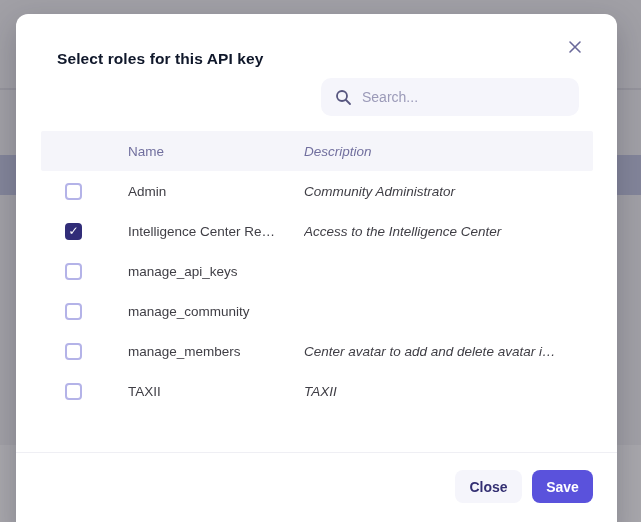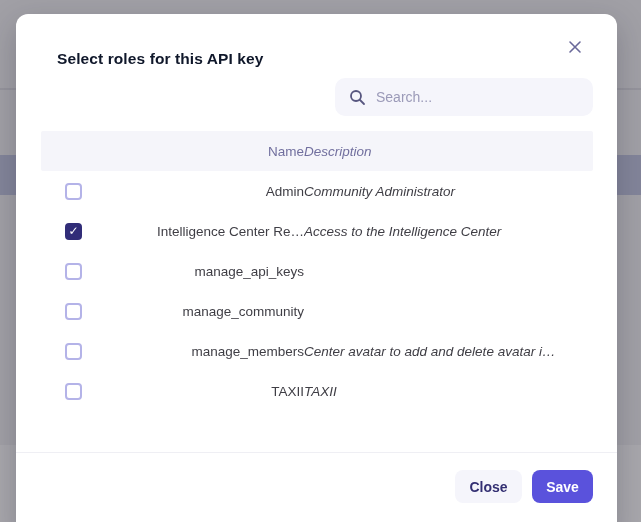--- a/index.html
+++ b/index.html
@@ -31,21 +31,21 @@
   }
   .close-btn {
     position: absolute; left: 549px; top: 23px;
     width: 20px; height: 20px;
     display: flex; align-items: center; justify-content: center;
     cursor: pointer; background: none; border: none;
   }
 
   
   .search-box {
-    position: absolute; left: 319px; top: 64px;
+    position: absolute; left: 305px; top: 64px;
     width: 258px; height: 38px;
     background: #f5f5fb; border-radius: 10px;
     display: flex; align-items: center;
     padding: 0 12px 0 14px;
   }
   .search-box .icon { display: flex; align-items: center; margin-right: 10px; }
   .search-input {
     border: none; outline: none; background: transparent;
     font-family: "Liberation Sans", "DejaVu Sans", sans-serif;
     font-size: 14px; color: #3f3e45; width: 190px;
@@ -57,21 +57,21 @@
   .thead {
     height: 40px; background: #f5f5fa; border-radius: 2px;
     display: flex; align-items: center;
     font-size: 13.5px; color: #716f9e;
   }
   .row {
     height: 40px; display: flex; align-items: center;
     font-size: 13.5px; color: #3f3e45;
   }
   .col-check { width: 87px; padding-left: 24px; flex: 0 0 auto; }
-  .col-name  { width: 176px; flex: 0 0 auto; white-space: nowrap; overflow: hidden; text-align: right; }
+  .col-name  { width: 176px; flex: 0 0 auto; white-space: nowrap; overflow: hidden; }
   .col-desc  { flex: 1 1 auto; white-space: nowrap; overflow: hidden; font-style: italic; }
 
   .checkbox {
     width: 17px; height: 17px; border-radius: 4px;
     border: 2px solid #b4b3e8; background: #ffffff;
     display: flex; align-items: center; justify-content: center;
     cursor: pointer;
   }
   .checkbox.checked { border-color: #312d78; background: #312d78; }
   .checkbox .check-glyph {

